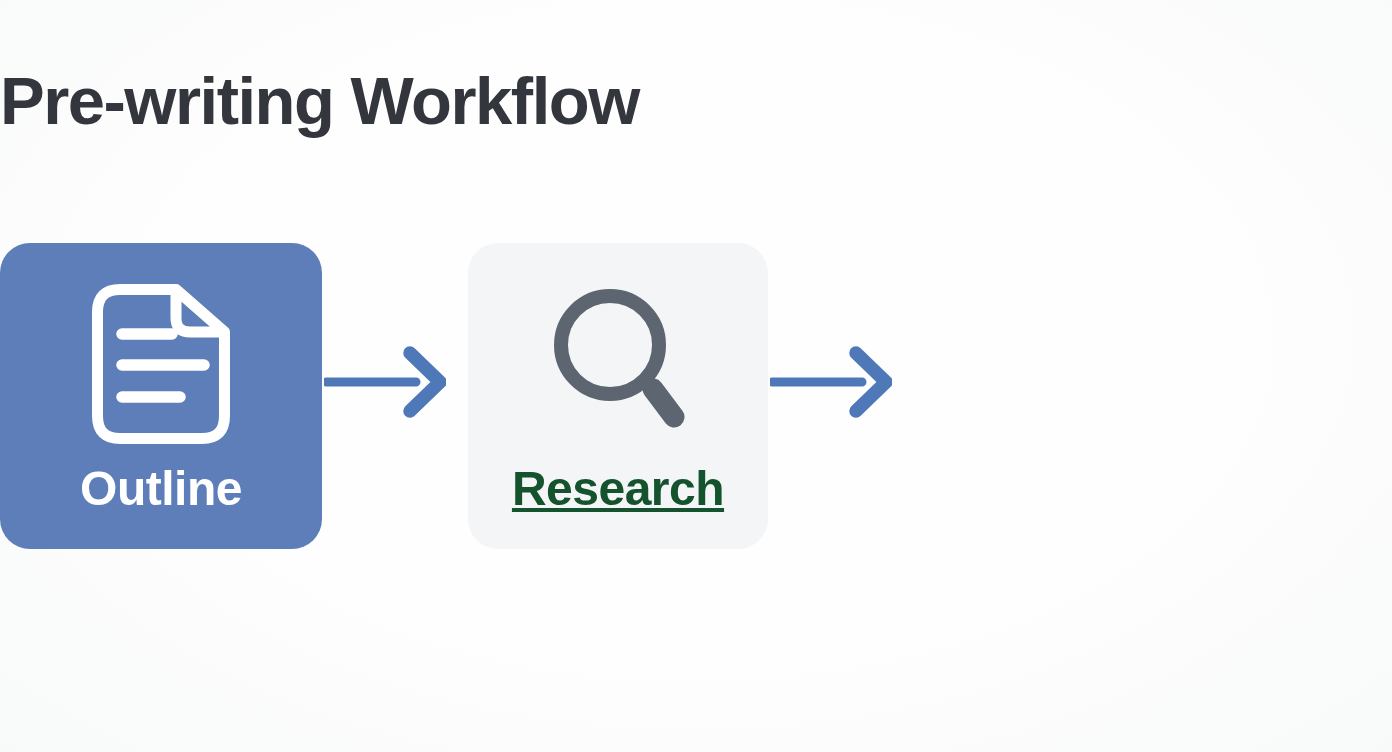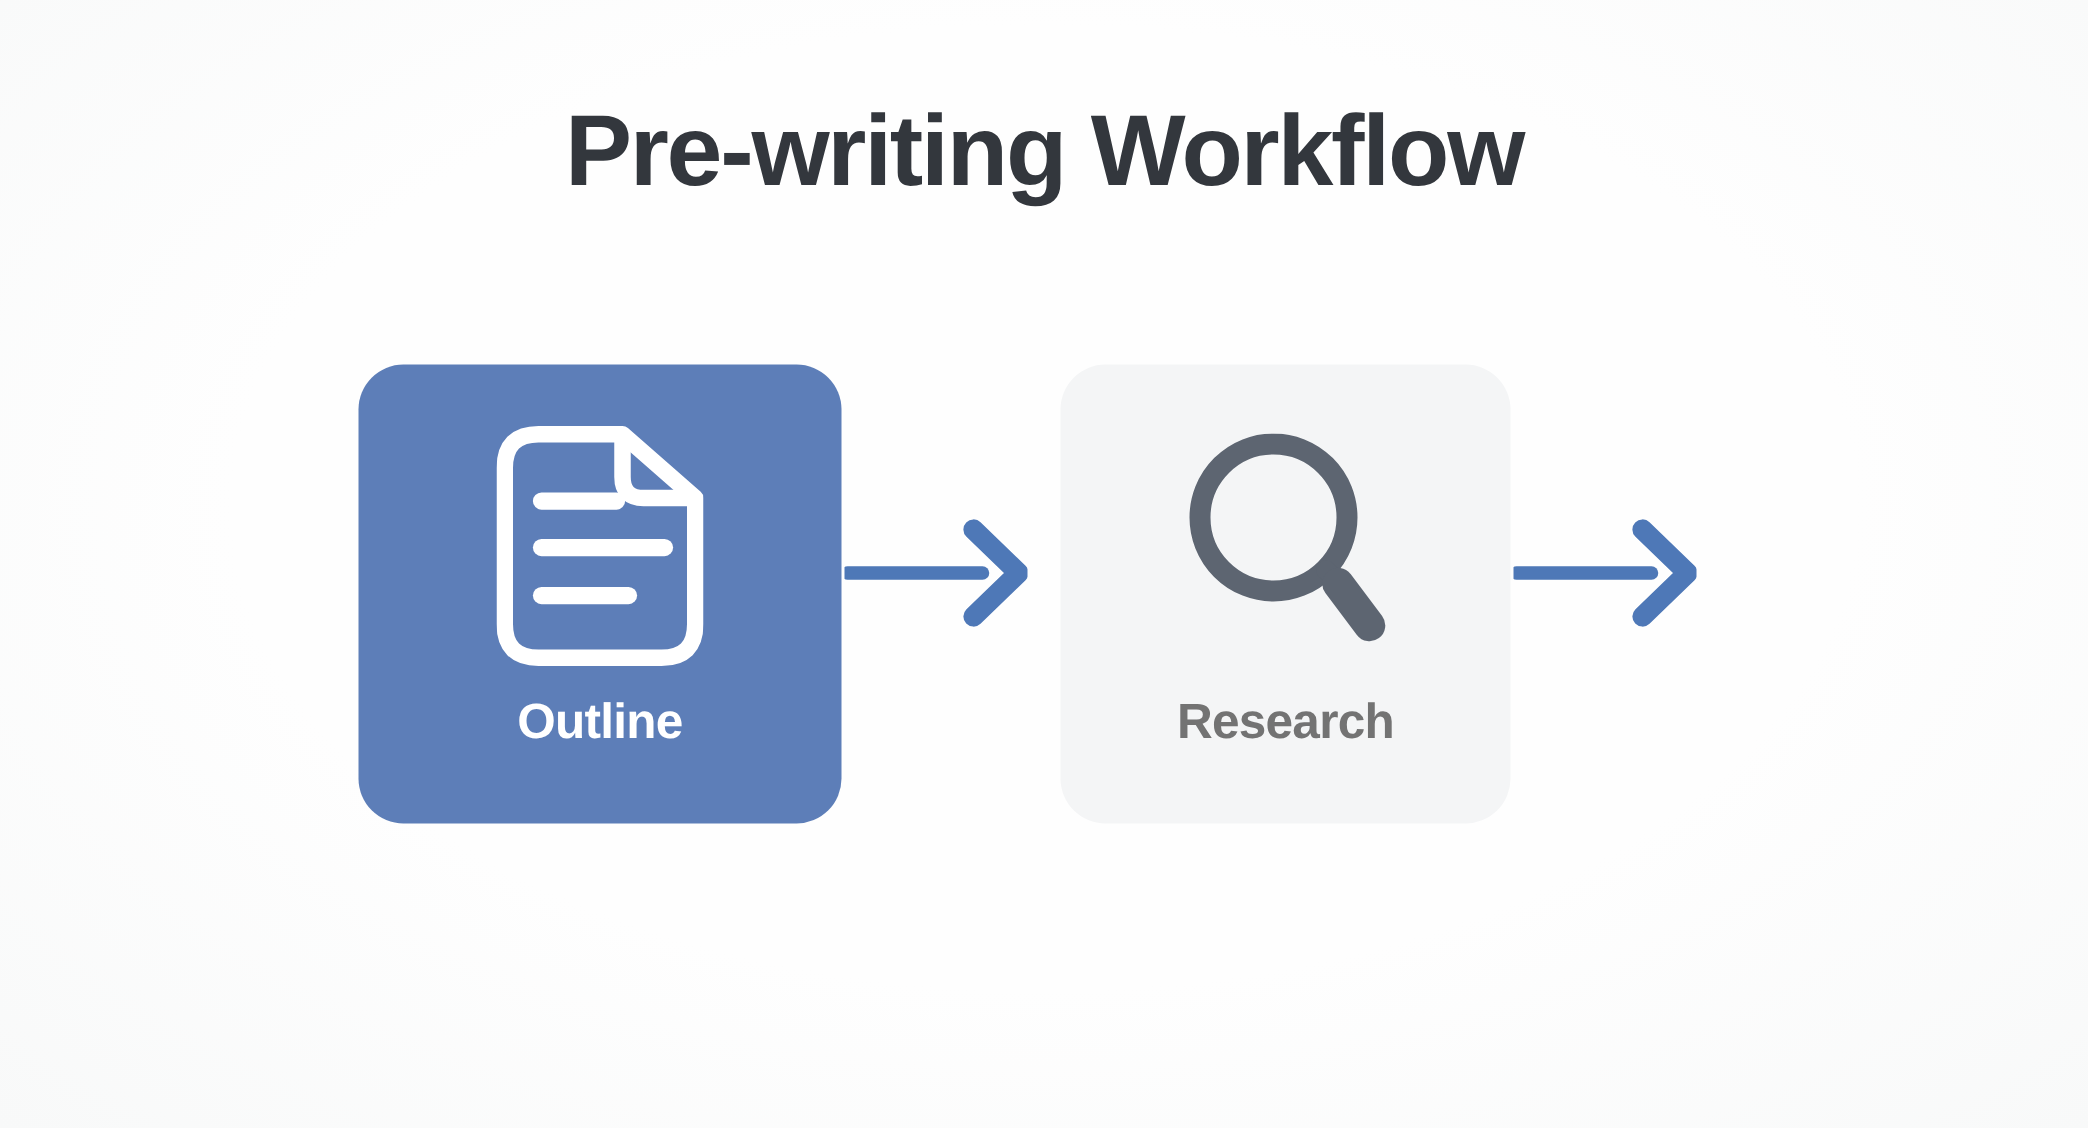--- a/index.html
+++ b/index.html
@@ -4,21 +4,21 @@
 <style>
   * { margin: 0; padding: 0; box-sizing: border-box; }
   html, body { width: 1392px; height: 752px; }
   body {
     font-family: "Liberation Sans", sans-serif;
     background: radial-gradient(ellipse at 50% 45%, #fefefe 55%, #f8f9f9 100%);
     overflow: hidden;
   }
   .canvas {
     width: 1392px; height: 752px;
-    display: flex; flex-direction: column; align-items: center;
+    display: flex; flex-direction: column; 
   }
   .title {
     margin-top: 62px;
     font-size: 67px;
     font-weight: bold;
     letter-spacing: -1.5px;
     color: #33373d;
     line-height: 1.15;
   }
   .flow {
@@ -34,27 +34,27 @@
   }
   .step--active { width: 322px; background: #5d7eb8; }
   .step--plain  { width: 300px; background: #f4f5f6; }
   .icon-wrap {
     margin-top: 38px;
     height: 166px; width: 100%;
     display: flex; align-items: center; justify-content: center;
   }
   .label {
     margin-top: 16px;
-    font-size: 33px;
+    font-size: 48px;
     font-weight: bold;
     line-height: 1.1;
     letter-spacing: -0.5px;
   }
   .label--light { color: #ffffff; }
-  .label--dark  { color: #737373; }
+  .label--dark  { color: #14532d; text-decoration: underline; }
   .arrow-cell {
     width: 146px;
     display: flex;
     align-items: flex-start;
     justify-content: flex-start;
     padding-left: 2px;
   }
   .arrow-cell svg { margin-top: 101px; }
 </style>
 </head>

